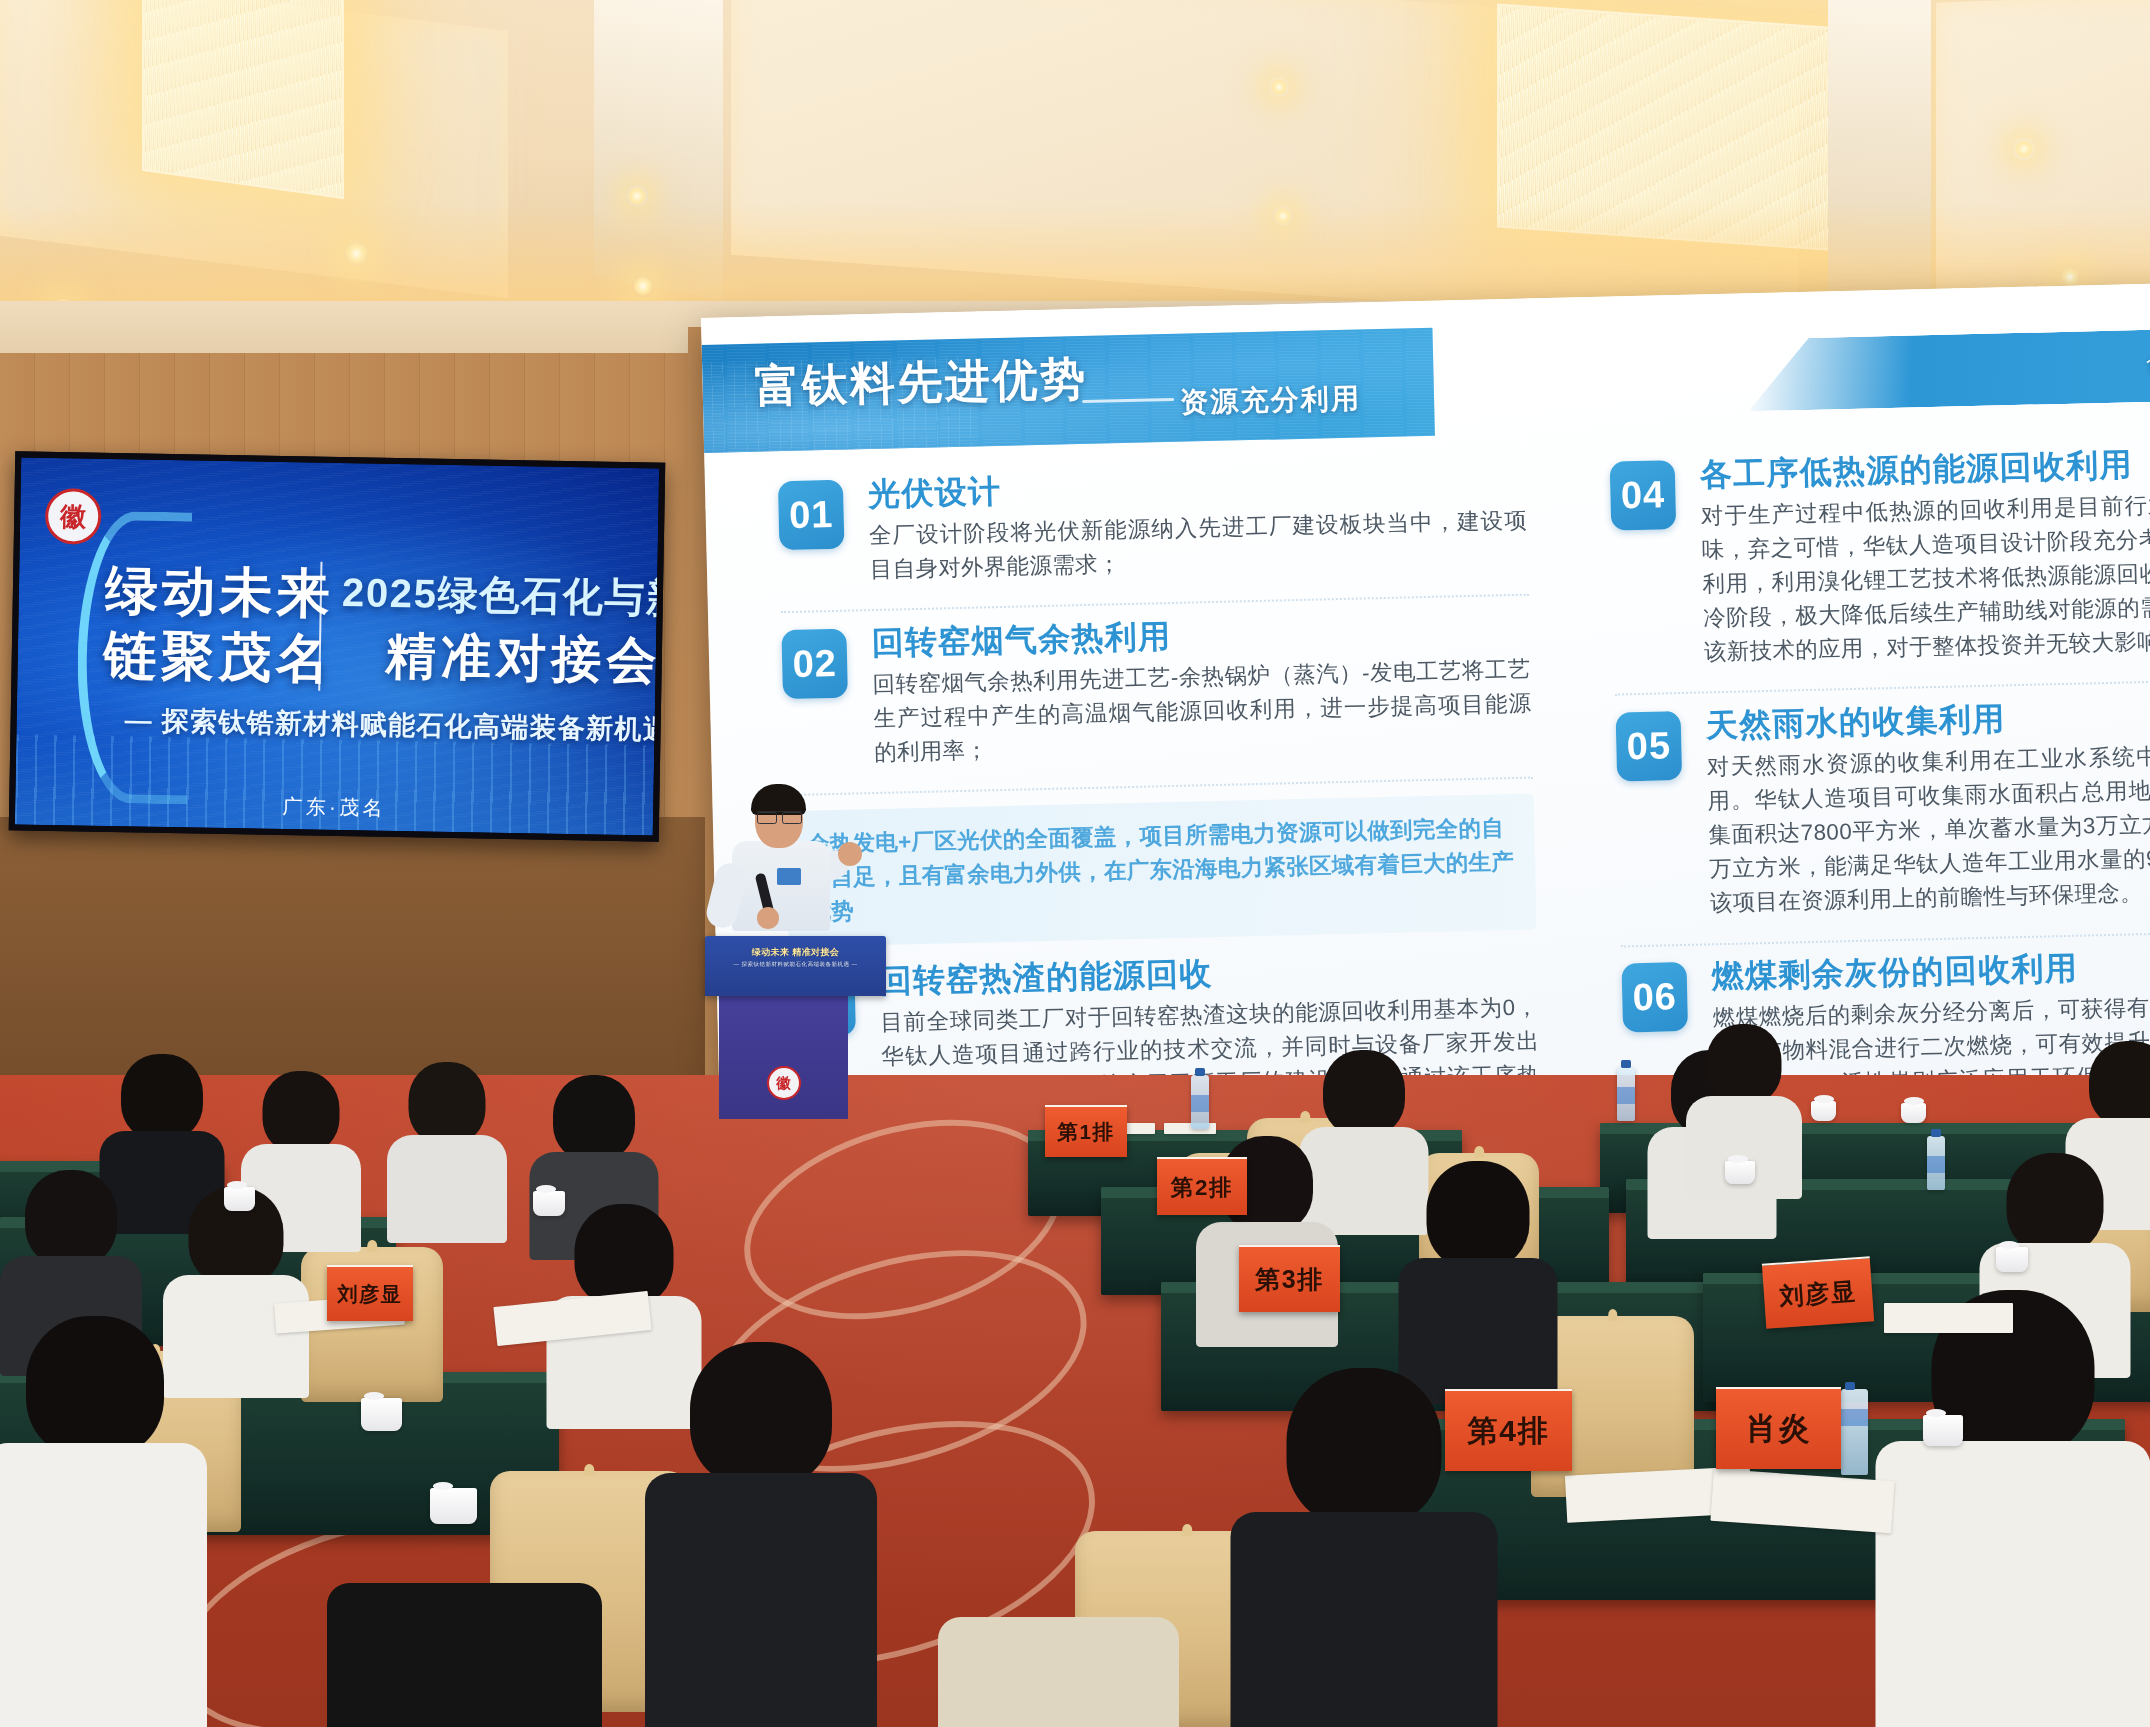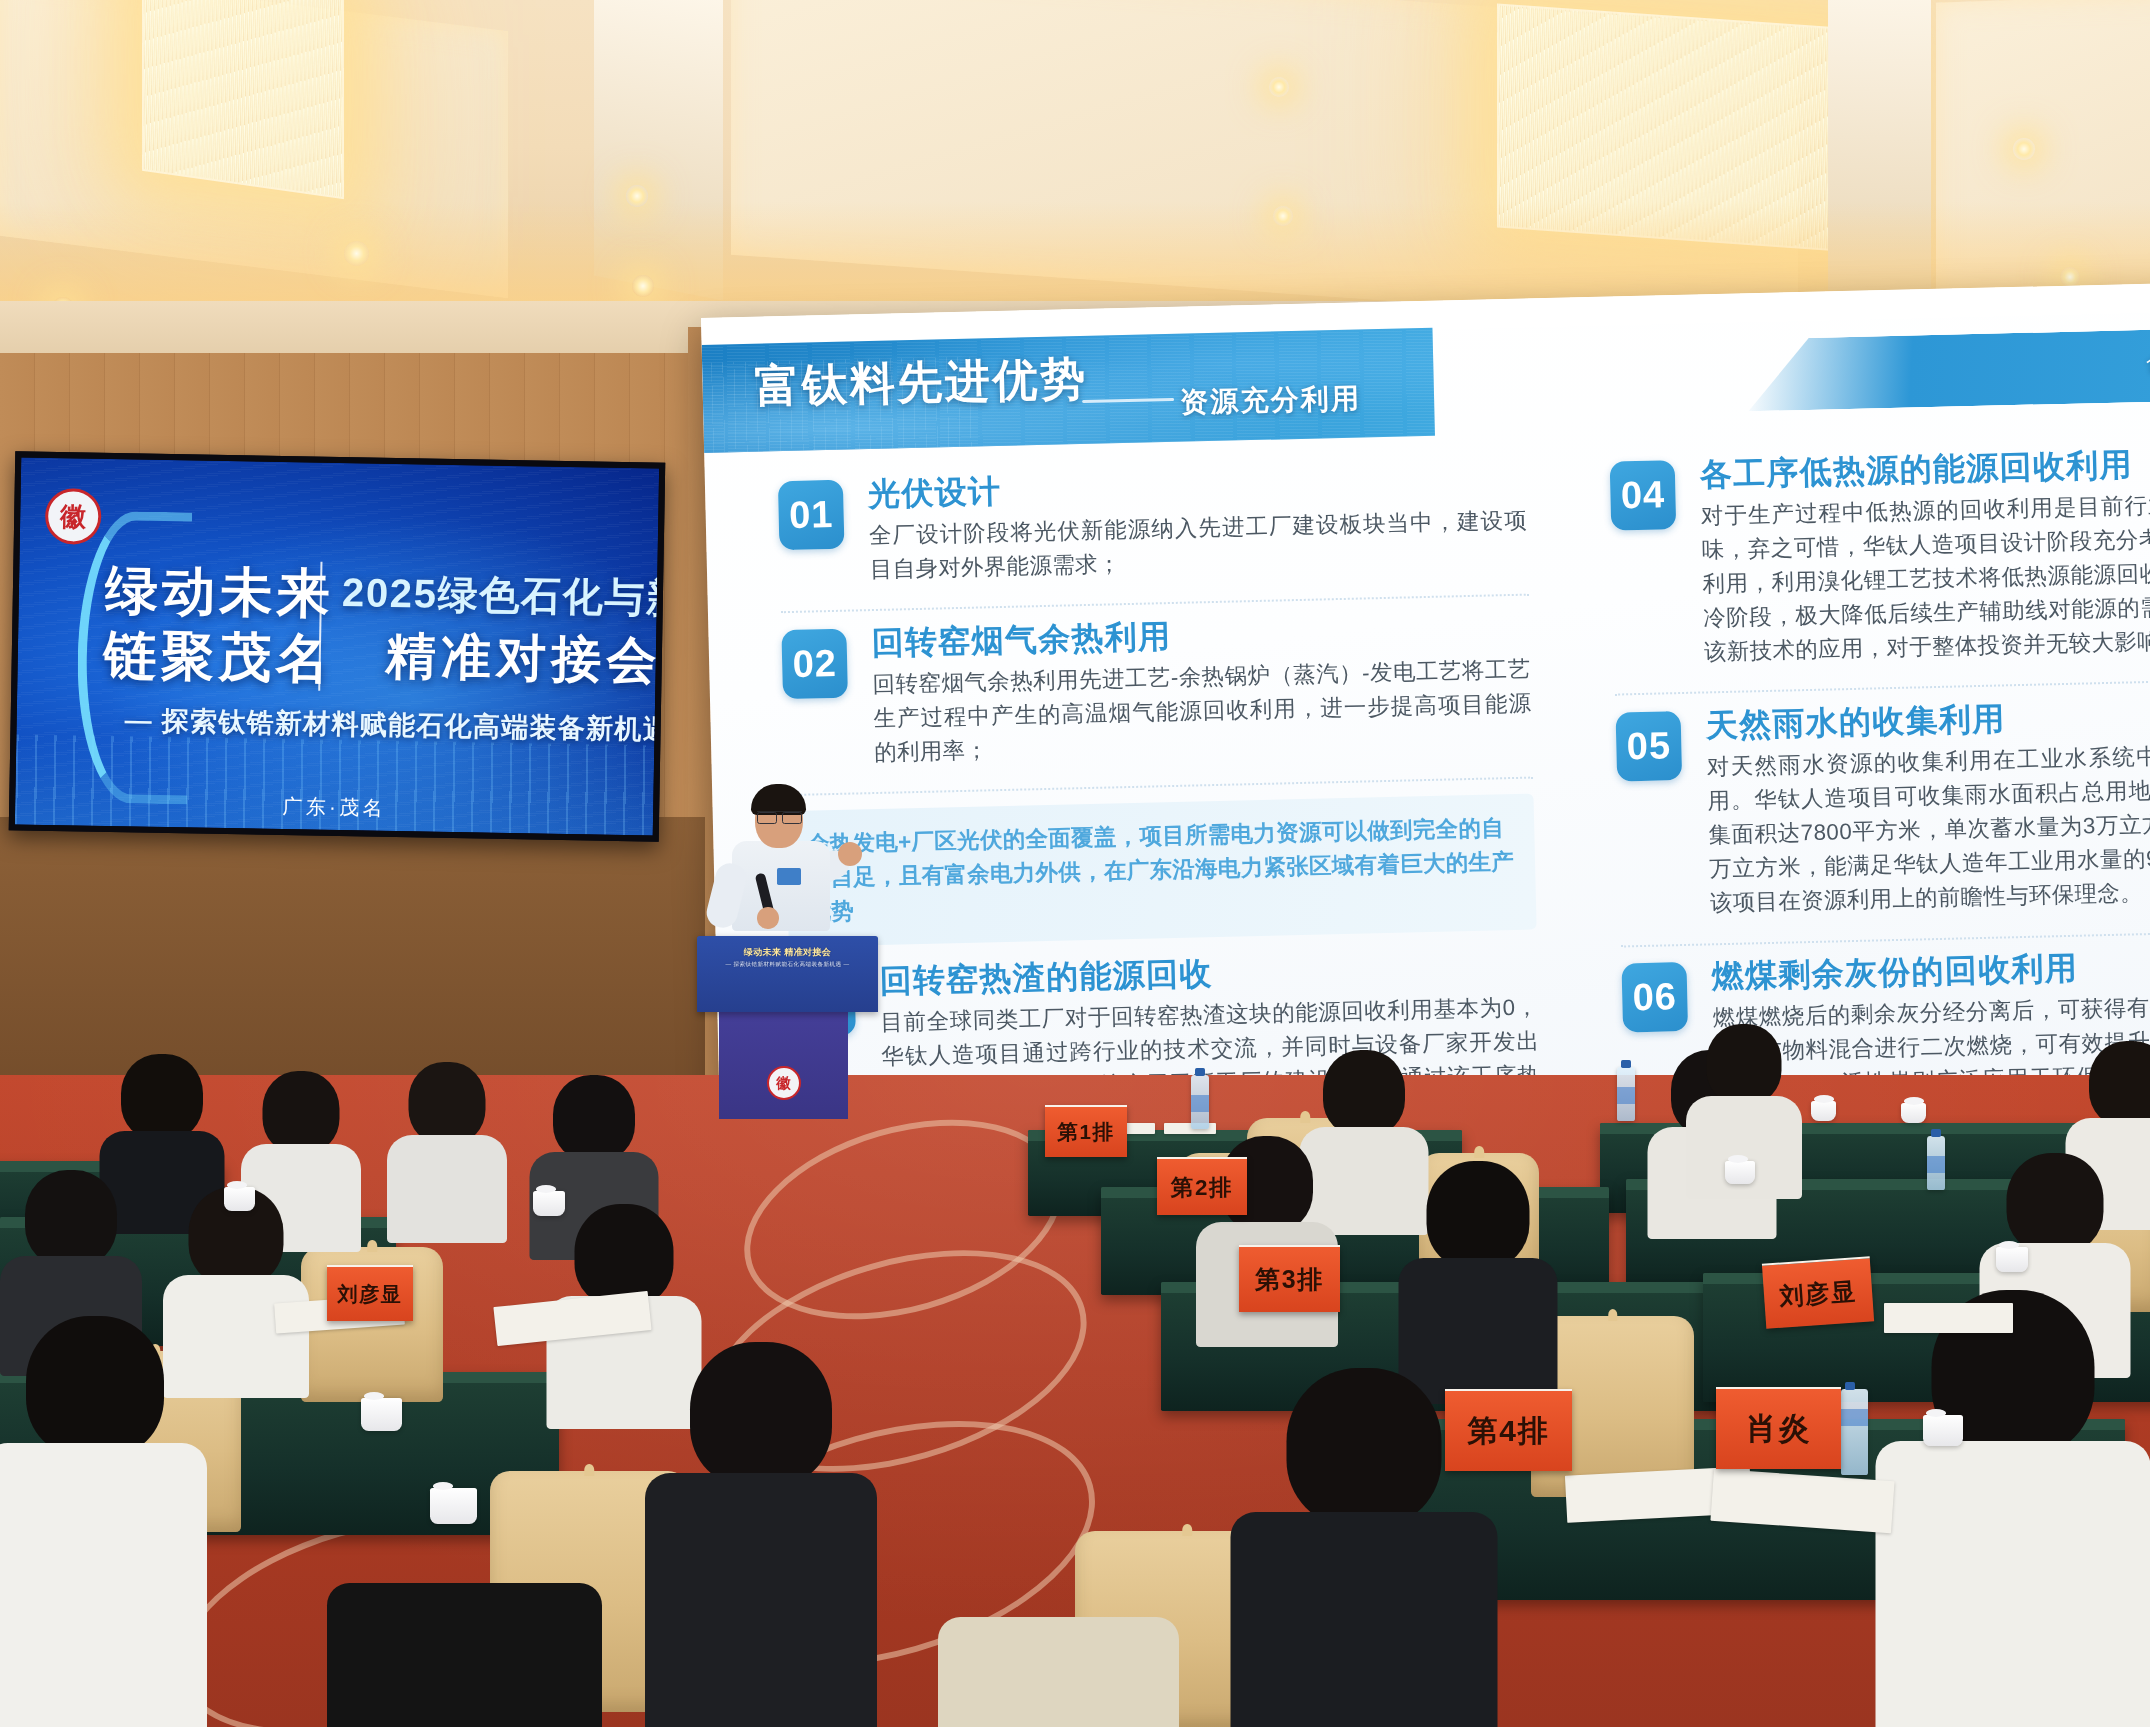--- a/index.html
+++ b/index.html
@@ -256,21 +256,21 @@
     position:absolute; left:680px; top:1080px; width:1908px; height:11.2px;
     background:#f2f3f5; transform:rotate(-0.6deg);
   }
 
   
   .podium {
     position:absolute; left:693px; top:936px; width:181px; height:181px;
     z-index:12;
   }
   .podium-top {
-    position:absolute; left:4px; top:0; width:181px; height:76px;
+    position:absolute; left:12px; top:0; width:181px; height:60px;
     background:linear-gradient(180deg,#2e4fa8,#263f8e);
     border-radius:2.6px 2.6px 0 0;
     box-shadow:0 2.6px 6.9px rgba(0,0,0,.3);
   }
   .podium-body {
     position:absolute; left:26px; top:58px; width:129px; height:125px;
     background:linear-gradient(180deg,#46409b,#3a3585);
   }
   .podium-brand {
     position:absolute; left:10.3px; top:11.2px; right:10.3px;

